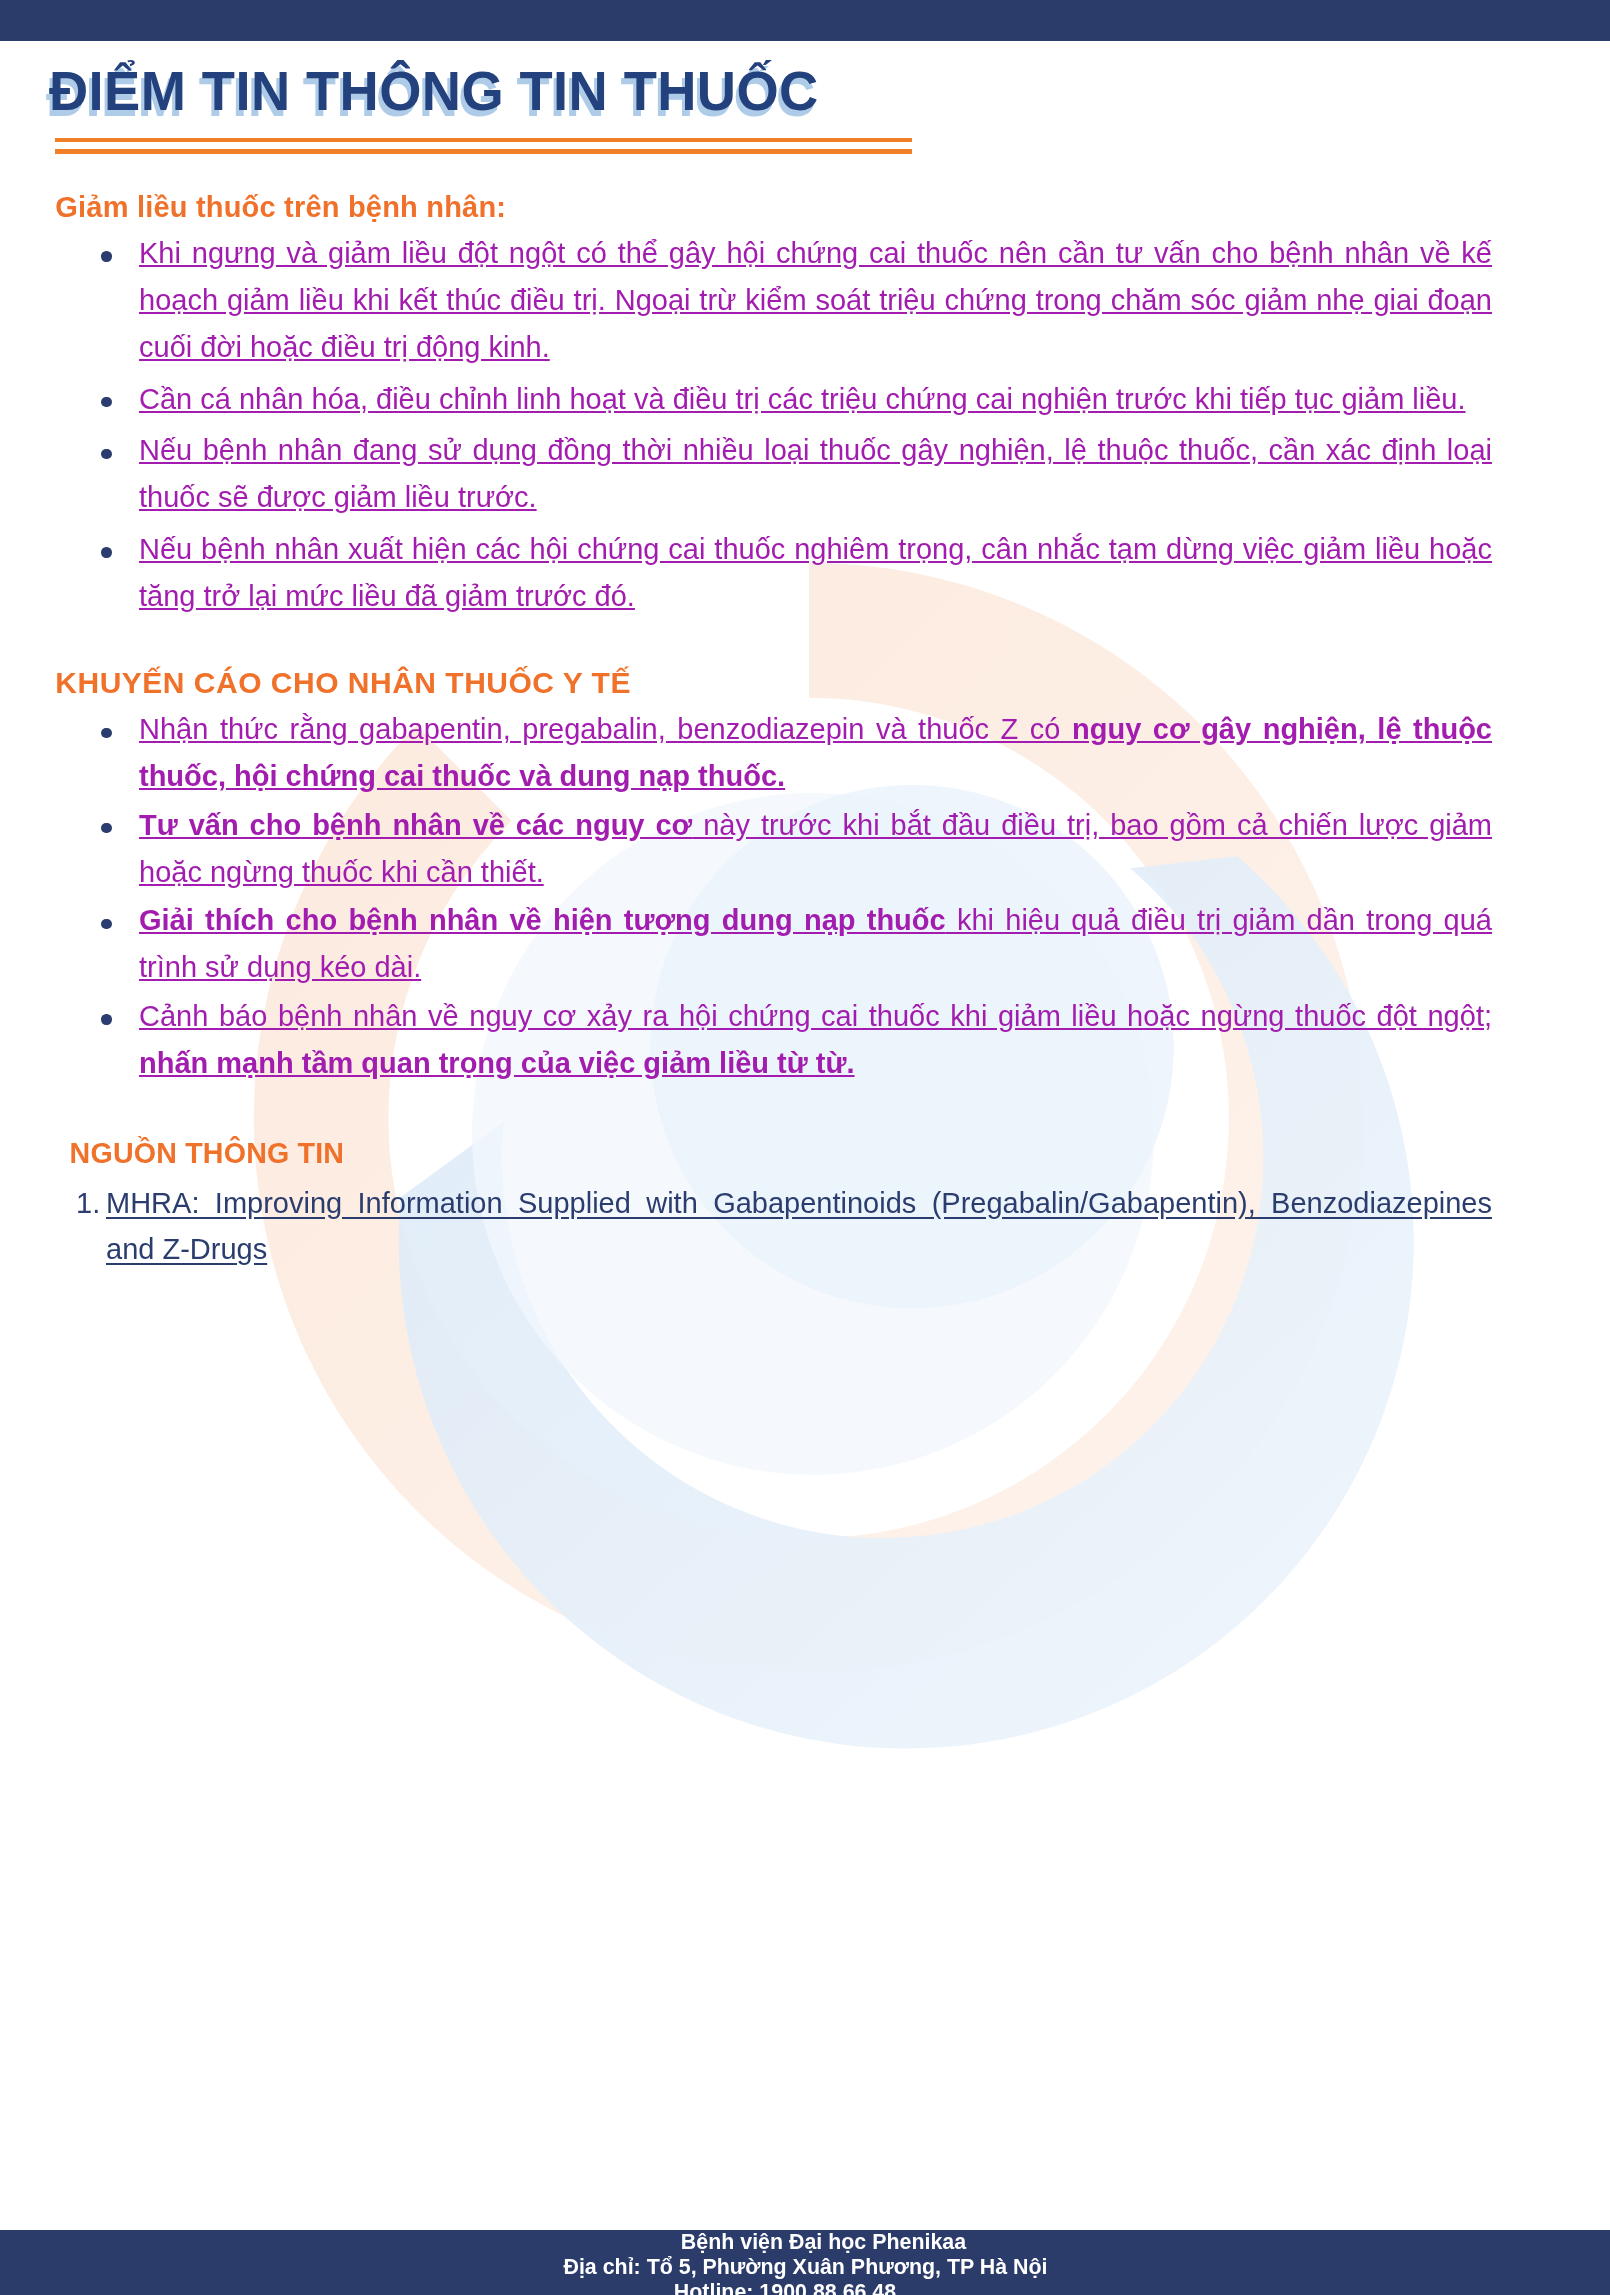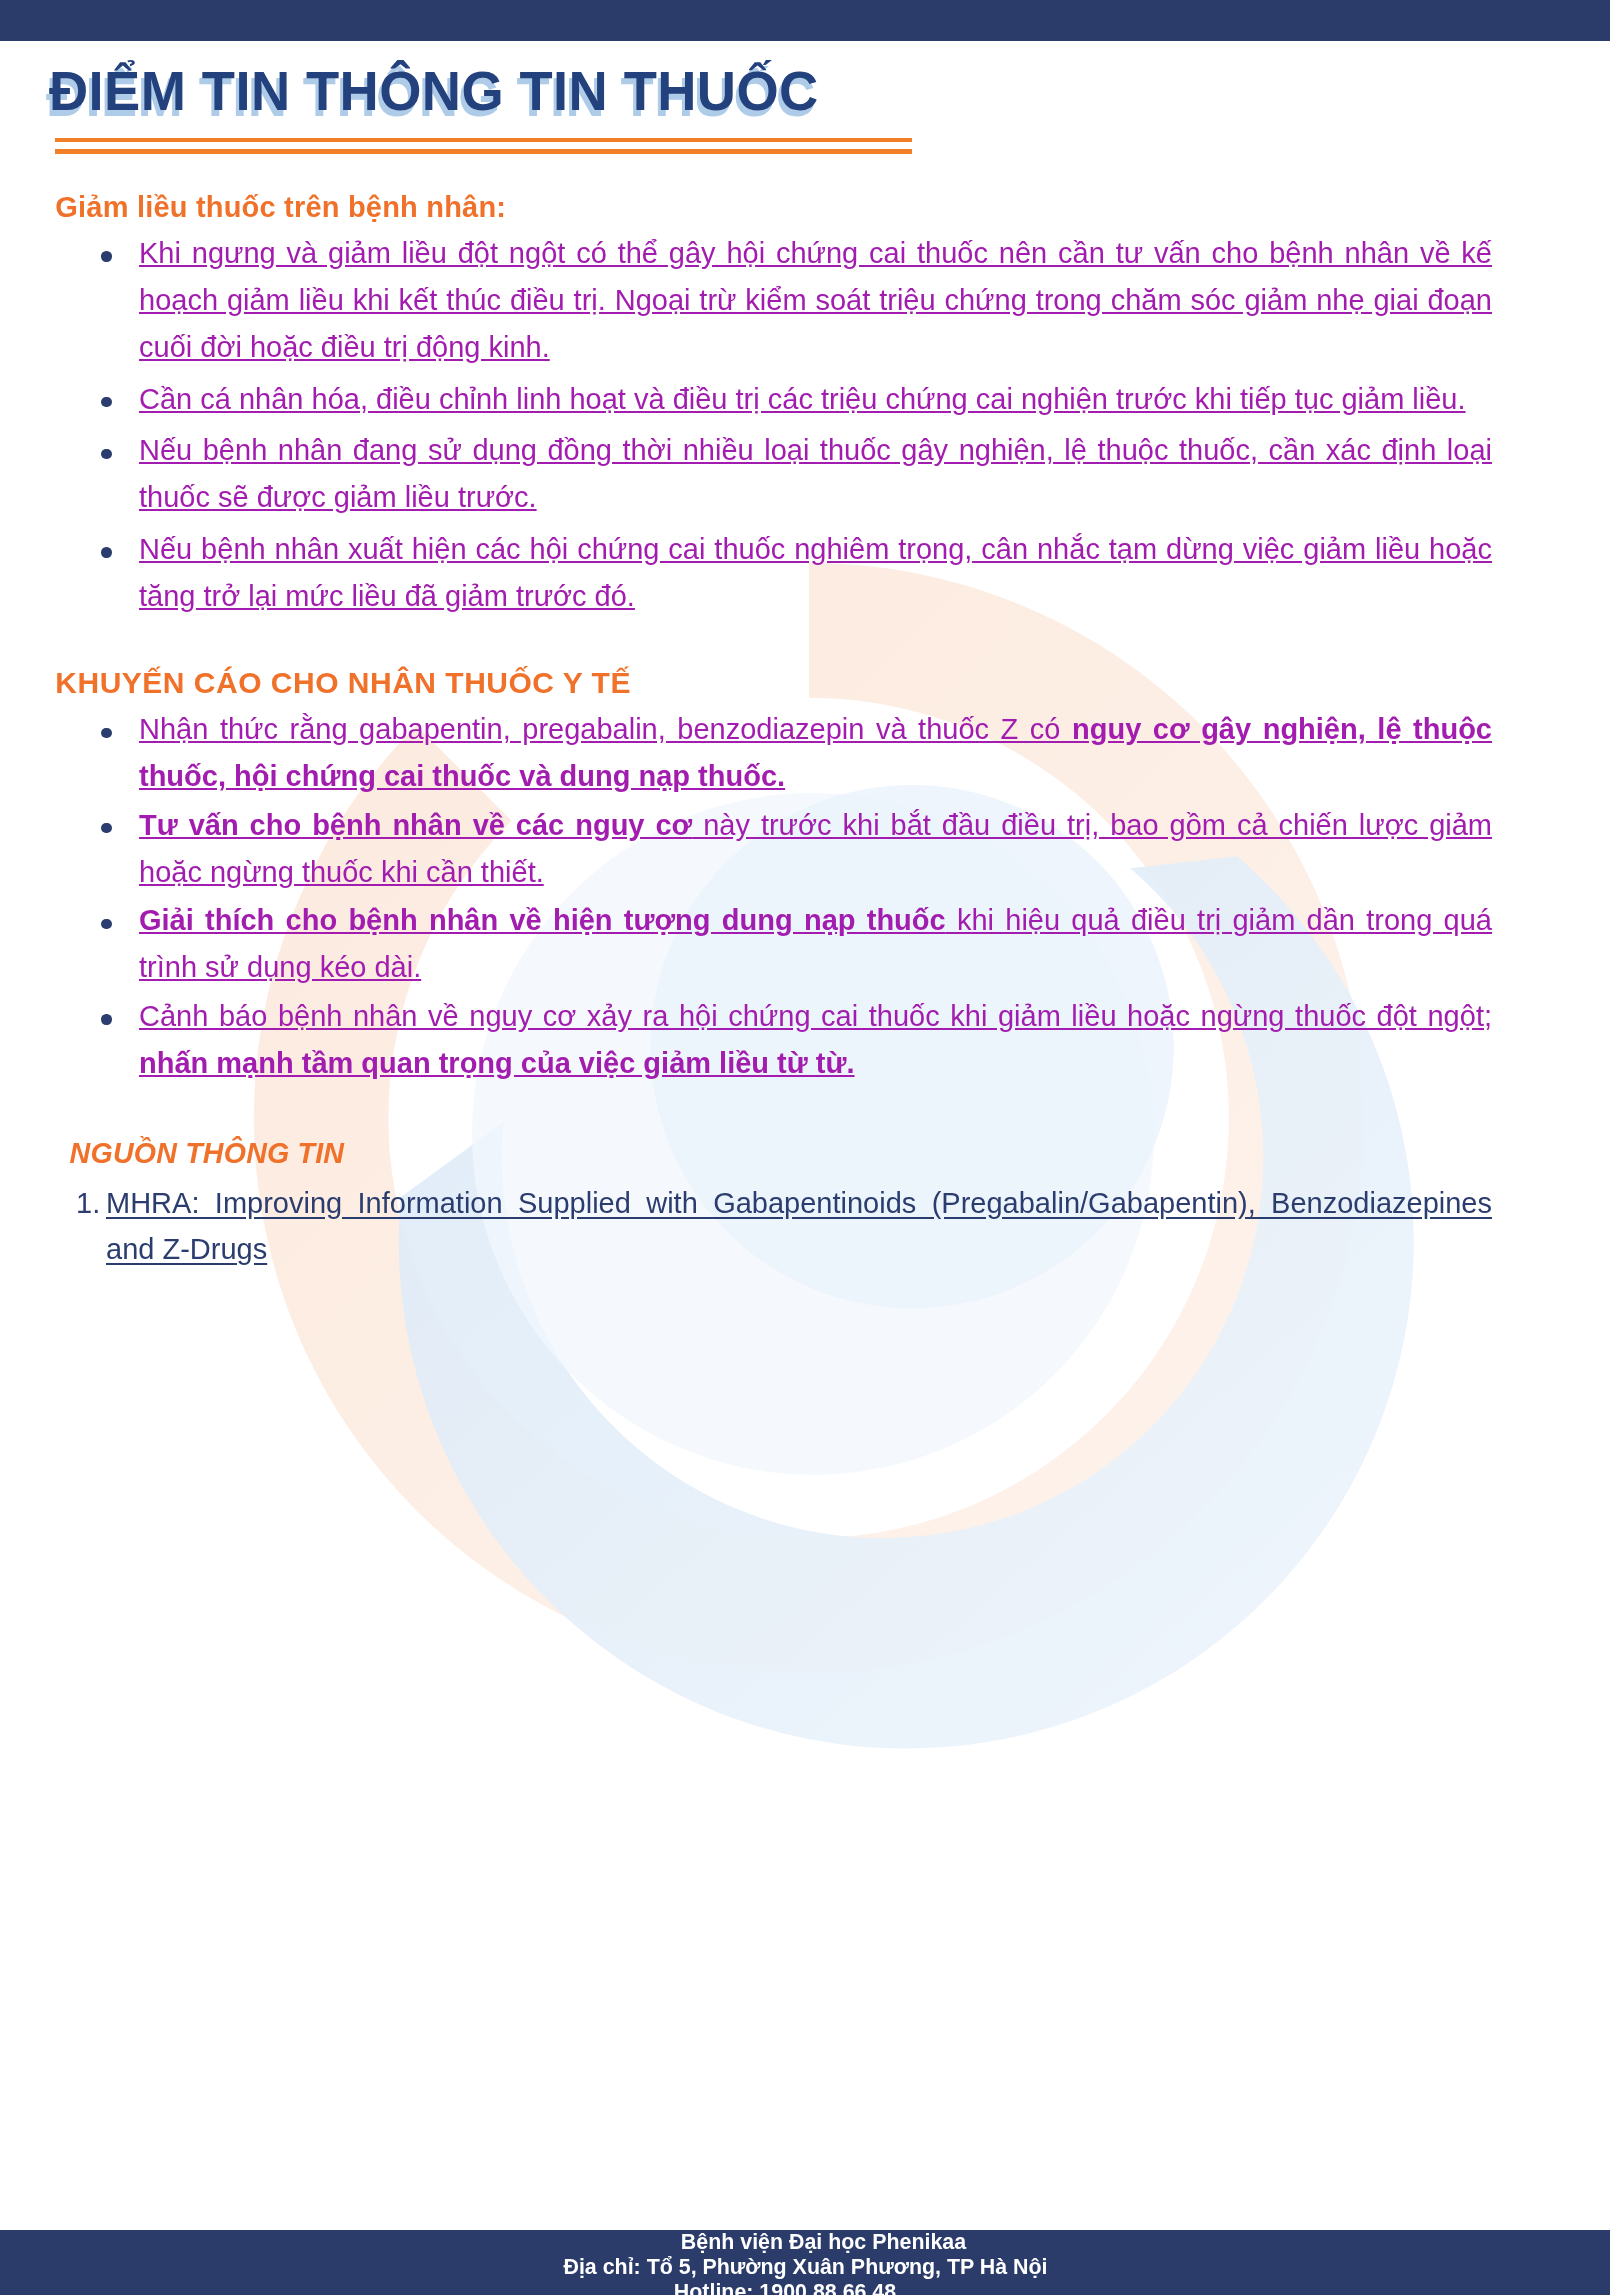--- a/index.html
+++ b/index.html
@@ -93,21 +93,20 @@
   }
   h2.section-head.caps {
     font-size: 30px;
     margin-top: 44px;
     letter-spacing: 0.5px;
   }
   h2.section-head.src {
     font-size: 28.6px;
     margin-top: 49px;
     margin-left: 20.6px;
-    font-style: italic;
   }
 
   ul.bullets {
     list-style: none;
     margin: 0;
     padding: 0 0 0 46px;
   }
   ul.bullets > li {
     position: relative;
     color: #a21caf;

